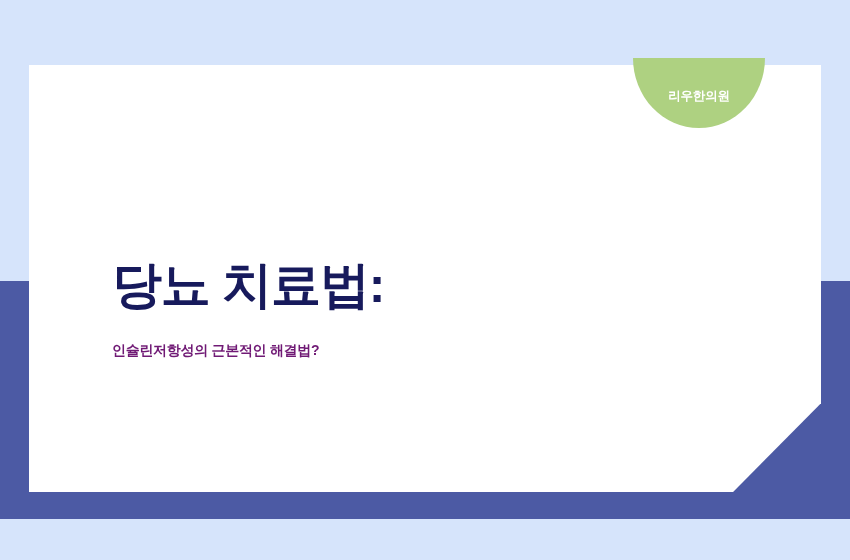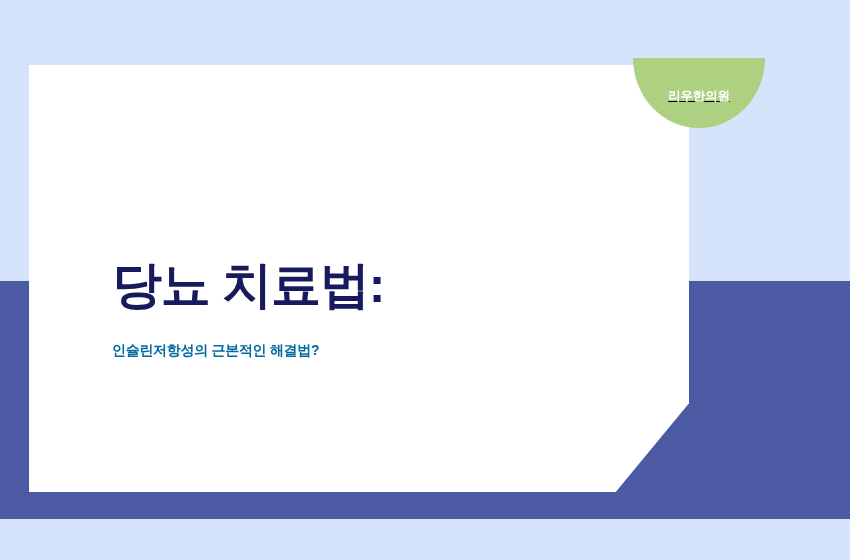--- a/index.html
+++ b/index.html
@@ -30,21 +30,21 @@
     width: 850px;
     height: 238px;
     background: #4c5aa4;
   }
 
   
   .card {
     position: absolute;
     left: 29px;
     top: 65px;
-    width: 660px;
+    width: 792px;
     height: 427px;
     background: #ffffff;
     -webkit-clip-path: polygon(0 0, 100% 0, 100% 79.2%, 88.9% 100%, 0 100%);
     clip-path: polygon(0 0, 100% 0, 100% 79.2%, 88.9% 100%, 0 100%);
   }
 
   
   .badge {
     position: absolute;
     left: 633px;
@@ -52,21 +52,20 @@
     width: 132px;
     height: 70px;
     background: #aed181;
     border-bottom-left-radius: 66px 70px;
     border-bottom-right-radius: 66px 70px;
     display: flex;
     align-items: center;
     justify-content: center;
     padding-top: 6px;
     box-sizing: border-box;
-    text-decoration: underline;
   }
   .badge-label {
     color: #ffffff;
     font-size: 12.5px;
     font-weight: 700;
     letter-spacing: -0.2px;
     white-space: nowrap;
   }
 
   
@@ -82,21 +81,21 @@
     font-size: 50px;
     font-weight: 800;
     line-height: 1.22;
     letter-spacing: -1.2px;
     margin: 0;
     white-space: nowrap;
   }
   .title-line { display: block; }
 
   .subtitle {
-    color: #0369a1;
+    color: #701a75;
     font-size: 14px;
     font-weight: 700;
     letter-spacing: -0.3px;
     margin: 26px 0 0 0;
   }
 
   .footer {
     position: absolute;
     left: 83px;
     top: 432px;

